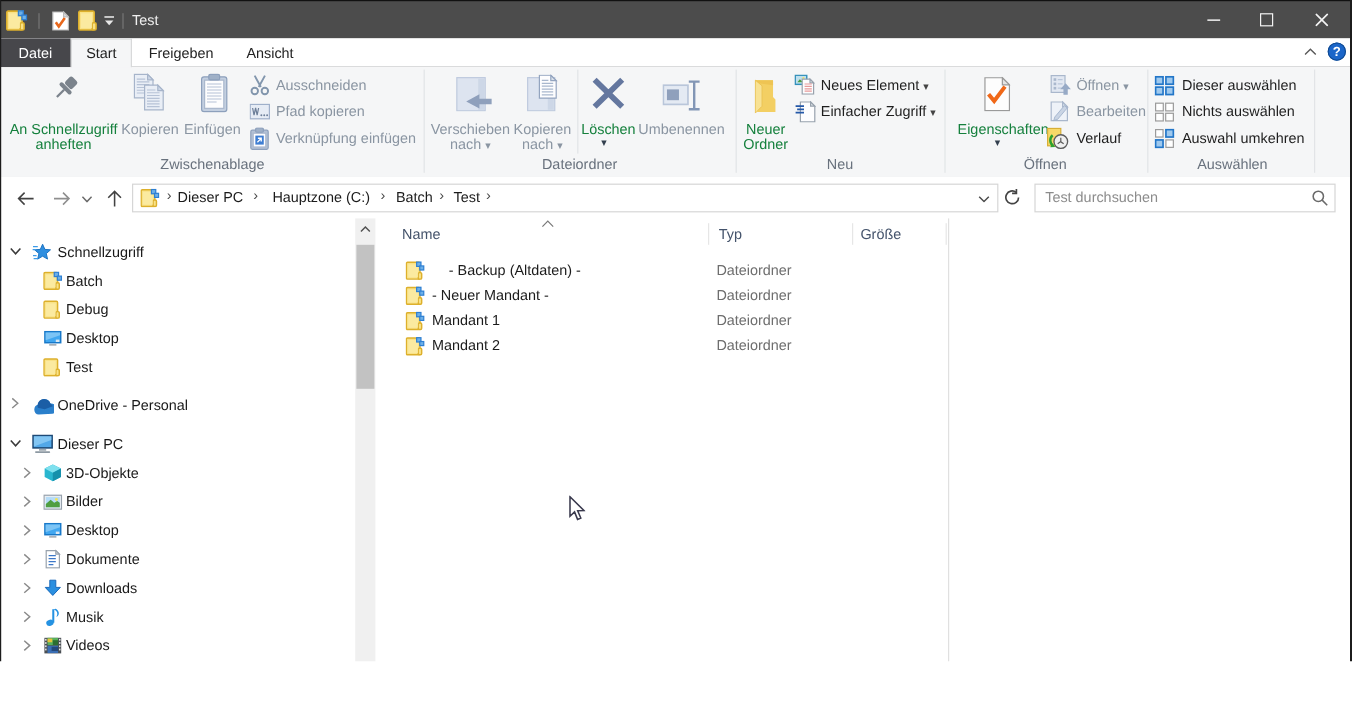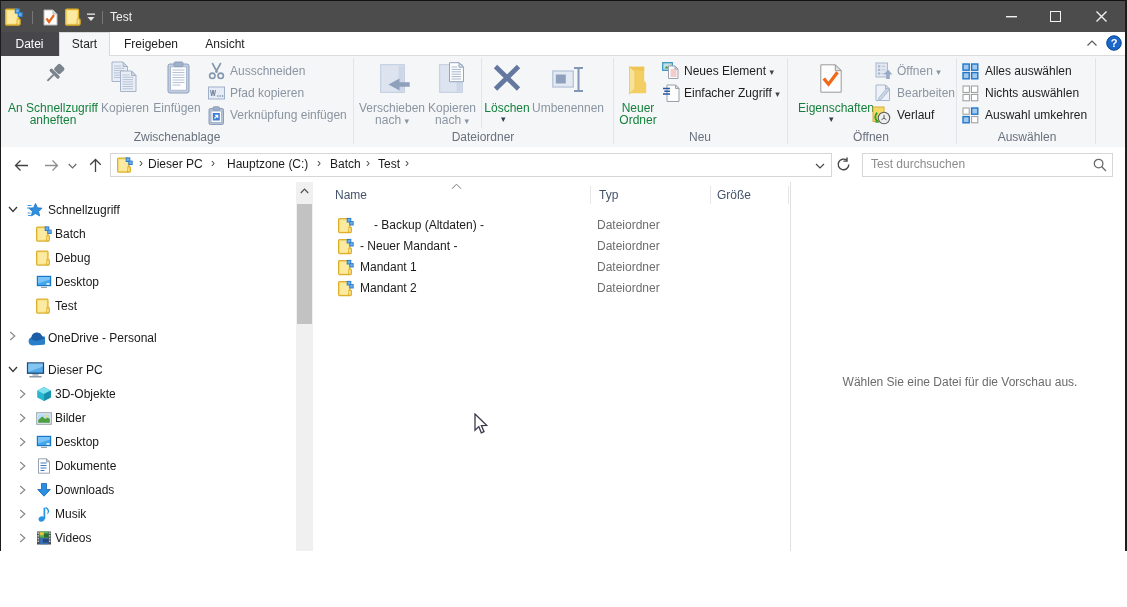--- a/index.html
+++ b/index.html
@@ -274,21 +274,21 @@
     <div class="glabel" style="left:804px;width:134px;">Öffnen</div>
 
     <svg class="abs" style="left:962px;top:7px;" width="17" height="17" viewBox="0 0 17 17">
       <g fill="#9fc9ee" stroke="#2276c8" stroke-width="1.4">
       <rect x="1" y="1" width="6.2" height="6.2"></rect>
       <rect x="9.6" y="1" width="6.2" height="6.2"></rect>
       <rect x="1" y="9.6" width="6.2" height="6.2"></rect>
       <rect x="9.6" y="9.6" width="6.2" height="6.2"></rect>
         </g>
     </svg>
-    <div class="smallbtn" style="left:985px;top:8px;">Alles auswählen</div>
+    <div class="smallbtn" style="left:985px;top:8px;">Dieser auswählen</div>
     <svg class="abs" style="left:962px;top:29px;" width="17" height="17" viewBox="0 0 17 17">
       <rect x="1" y="1" width="6.4" height="6.4" fill="#fff" stroke="#9b9b9b"></rect>
       <rect x="9.4" y="1" width="6.4" height="6.4" fill="#fff" stroke="#9b9b9b"></rect>
       <rect x="1" y="9.4" width="6.4" height="6.4" fill="#fff" stroke="#9b9b9b"></rect>
       <rect x="9.4" y="9.4" width="6.4" height="6.4" fill="#fff" stroke="#9b9b9b"></rect>
     </svg>
     <div class="smallbtn" style="left:985px;top:30px;">Nichts auswählen</div>
     <svg class="abs" style="left:962px;top:51px;" width="17" height="17" viewBox="0 0 17 17">
       <rect x="1" y="1" width="6.2" height="6.2" fill="#fff" stroke="#9b9b9b"></rect>
       <rect x="9.6" y="1" width="6.2" height="6.2" fill="#9fc9ee" stroke="#2276c8" stroke-width="1.4"></rect>
@@ -515,21 +515,20 @@
     <svg class="abs" style="left:25px;top:77px;" width="16" height="17" viewBox="0 0 16 16">
         <use href="#folderb16"></use>
       </svg>
     <div class="frow" style="left:47px;top:75px;">Mandant 1</div>
     <div class="ftype" style="top:75px;">Dateiordner</div>
     <svg class="abs" style="left:25px;top:98px;" width="16" height="17" viewBox="0 0 16 16">
         <use href="#folderb16"></use>
       </svg>
     <div class="frow" style="left:47px;top:96px;">Mandant 2</div>
     <div class="ftype" style="top:96px;">Dateiordner</div>
-    <div class="abs" style="left:479px;top:193px;width:336px;text-align:center;color:#6b6b6b;font-size:12px;">Wählen Sie eine Datei für die Vorschau aus.</div>
     <div class="sbtrack" style="left:5px;top:382px;width:474px;height:17px;"></div>
     <svg class="abs" style="left:8px;top:387px;" width="6" height="9" viewBox="0 0 6 9">
         <path d="M5,0.8 L1.2,4.5 L5,8.2" stroke="#505050" stroke-width="1.2" fill="none"></path>
       </svg>
     <div class="sbthumb" style="left:20px;top:384px;width:335px;height:13px;"></div>
     <svg class="abs" style="left:470px;top:387px;" width="6" height="9" viewBox="0 0 6 9">
         <path d="M1,0.8 L4.8,4.5 L1,8.2" stroke="#505050" stroke-width="1.2" fill="none"></path>
       </svg>
     <svg class="abs" style="left:161px;top:231px;" width="14" height="22" viewBox="0 0 14 22">
       <path d="M1,1 L1,17.2 L4.8,13.6 L7.3,19.8 L10,18.7 L7.4,12.6 L12.6,12.4 Z" fill="#fff" stroke="#3a3a4e" stroke-width="1.3"></path>

